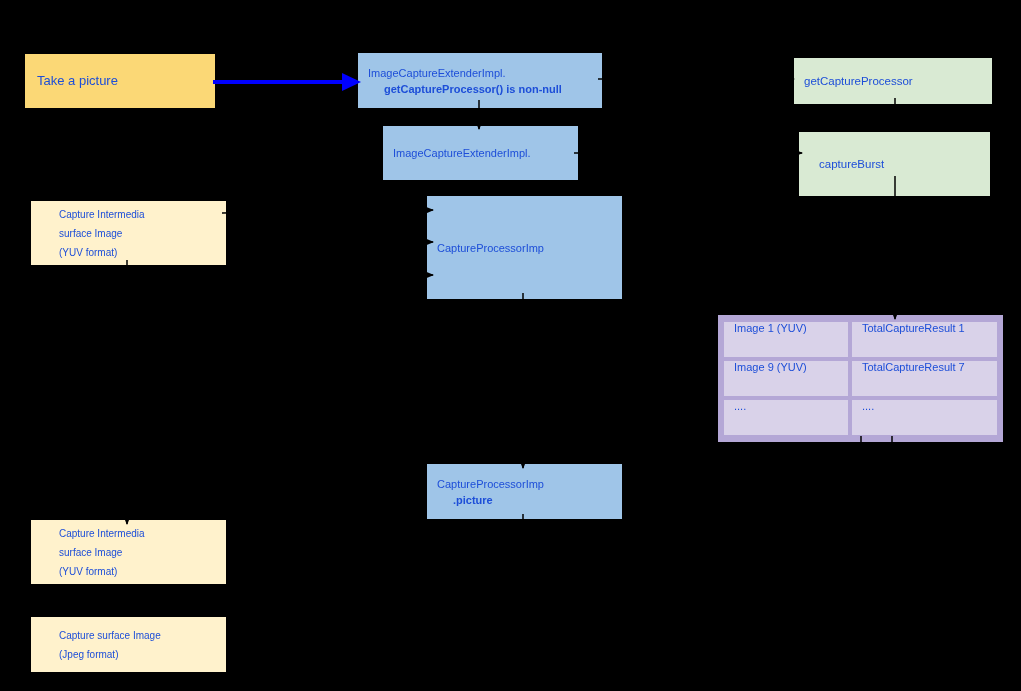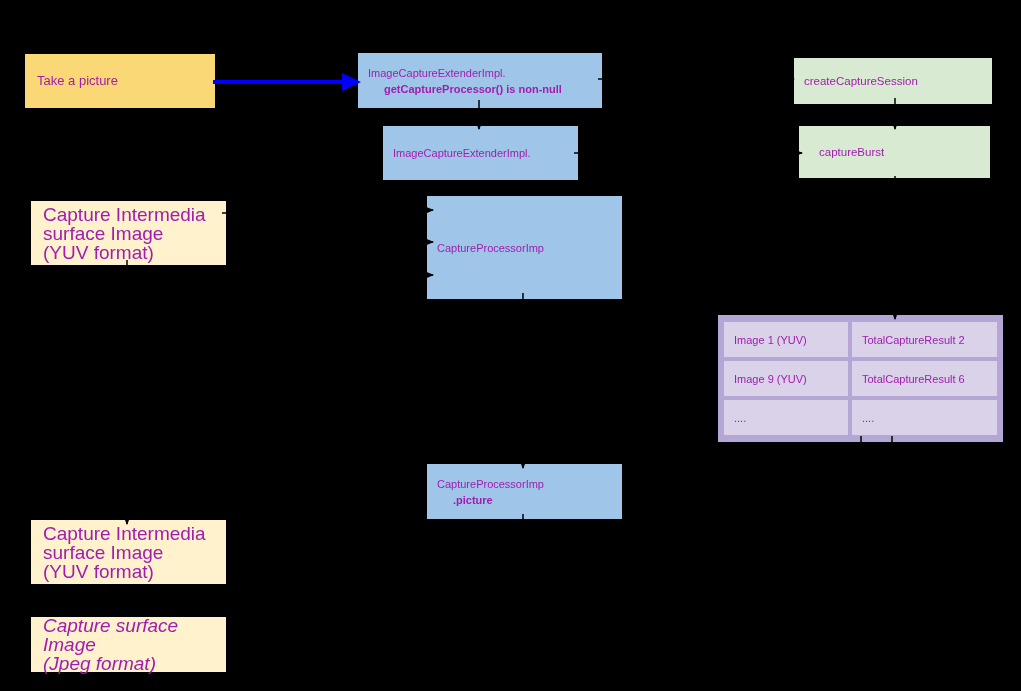--- a/index.html
+++ b/index.html
@@ -2,53 +2,52 @@
 <html><head>
 <meta charset="utf-8">
 <style>
   html,body{margin:0;padding:0;background:#000;}
   #canvas{
     position:relative;
     width:1021px;height:691px;
     background:#000000;
     overflow:hidden;
     font-family:"Liberation Sans", sans-serif;
-    color:#a21caf;
+    color:#1d4ed8;
   }
   .node{
     position:absolute;
     display:flex;
     flex-direction:column;
     justify-content:center;
     box-sizing:border-box;
     z-index:1;
     line-height:16px;
     font-size:11px;
   }
   .node .b{font-weight:700;margin-left:16px;}
   .yellow{background:#fbd876;font-size:13px;padding-left:12px;}
-  .cream{background:#fff2cc;font-size:19px;line-height:19px;padding-left:12px;}
+  .cream{background:#fff2cc;font-size:10px;line-height:19px;padding-left:28px;}
   .blue{background:#9fc5e8;padding-left:10px;}
   .green{background:#d9ead3;font-size:11.5px;padding-left:10px;}
   .table-wrap{
     position:absolute;
     left:718px;top:315px;width:285px;height:127px;
     background:#b4a7d6;
     box-sizing:border-box;
     display:grid;
     grid-template-columns:124px 145px;
     grid-template-rows:35px 35px 35px;
     gap:4px;
     padding:7px 6px;
     z-index:1;
   }
   .cell{
     background:#d9d2e9;
     display:flex;
-    align-items:center;
     padding-left:10px;
     font-size:11px;
     box-sizing:border-box;
   }
   svg.arrows{
     position:absolute;left:0;top:0;z-index:5;
     pointer-events:none;
   }
 </style>
 </head>
@@ -63,70 +62,70 @@
   <div class="node blue" style="left:358px;top:53px;width:244px;height:55px;">
     <span>ImageCaptureExtenderImpl.</span>
     <span class="b">getCaptureProcessor() is non-null</span>
   </div>
 
   <div class="node blue" style="left:383px;top:126px;width:195px;height:54px;">
     <span>ImageCaptureExtenderImpl.</span>
   </div>
 
   <div class="node green" style="left:794px;top:58px;width:198px;height:46px;">
-    <span>createCaptureSession</span>
+    <span>getCaptureProcessor</span>
   </div>
 
-  <div class="node green" style="left:799px;top:126px;width:191px;height:52px;padding-left:20px;">
+  <div class="node green" style="left:799px;top:132px;width:191px;height:64px;padding-left:20px;">
     <span>captureBurst</span>
   </div>
 
   <div class="node cream" style="left:31px;top:201px;width:195px;height:64px;">
     <span>Capture Intermedia</span>
     <span>surface Image</span>
     <span>(YUV format)</span>
   </div>
 
   <div class="node blue" style="left:427px;top:196px;width:195px;height:103px;">
     <span>CaptureProcessorImp</span>
   </div>
 
   <div class="table-wrap">
     <div class="cell">
         <span>Image 1 (YUV)</span>
       </div>
     <div class="cell">
-        <span>TotalCaptureResult 2</span>
+        <span>TotalCaptureResult 1</span>
       </div>
     <div class="cell">
         <span>Image 9 (YUV)</span>
       </div>
     <div class="cell">
-        <span>TotalCaptureResult 6</span>
+        <span>TotalCaptureResult 7</span>
       </div>
     <div class="cell">
         <span>....</span>
       </div>
     <div class="cell">
         <span>....</span>
       </div>
   </div>
 
   <div class="node blue" style="left:427px;top:464px;width:195px;height:55px;">
     <span>CaptureProcessorImp</span>
     <span class="b">.picture</span>
   </div>
 
   <div class="node cream" style="left:31px;top:520px;width:195px;height:64px;">
     <span>Capture Intermedia</span>
     <span>surface Image</span>
     <span>(YUV format)</span>
   </div>
 
-  <div class="node cream" style="left:31px;top:617px;width:195px;height:55px;font-style:italic;">
+  <div class="node cream" style="left:31px;top:617px;width:195px;height:55px;">
     <span>Capture surface Image</span>
     <span>(Jpeg format)</span>
   </div>
 
   <svg class="arrows" width="1021" height="691" viewBox="0 0 1021 691">
     <defs>
       <marker id="ah" markerWidth="11" markerHeight="9" refX="10" refY="4.5" orient="auto" markerUnits="userSpaceOnUse">
         <path d="M0,0 L11,4.5 L0,9 z" fill="#000000"></path>
       </marker>
     </defs>

